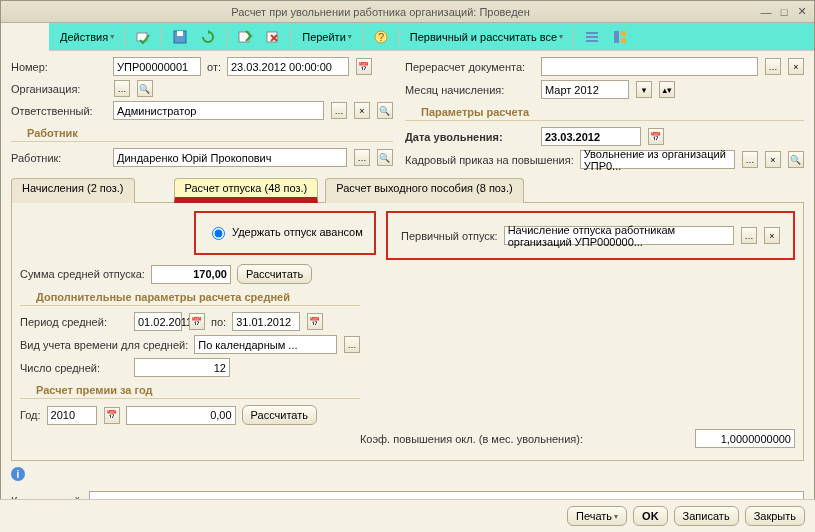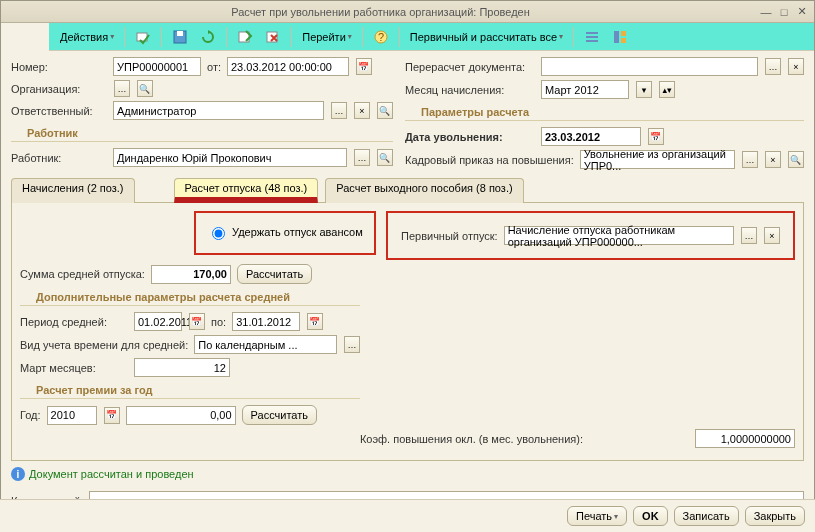--- a/index.html
+++ b/index.html
@@ -207,21 +207,21 @@
         <span class="lbl">по:</span>
         <span class="input" style="width:68px">31.01.2012</span>
         <span class="minibtn">📅</span>
       </div>
       <div class="row">
         <span class="lbl">Вид учета времени для средней:</span>
         <span class="input" style="flex:1">По календарным ...</span>
         <span class="minibtn">…</span>
       </div>
       <div class="row">
-        <span class="lbl" style="width:108px">Март месяцев:</span>
+        <span class="lbl" style="width:108px">Число средней:</span>
         <span class="input ra" style="width:96px">12</span>
       </div>
 
       <div class="group-title">Расчет премии за год</div>
       <div class="row">
         <span class="lbl">Год:</span>
         <span class="input" style="width:50px">2010</span>
         <span class="minibtn">📅</span>
         <span class="input ra" style="width:110px">0,00</span>
         <span class="btn">Рассчитать</span>
@@ -230,21 +230,20 @@
     <div class="row" style="margin-top:4px">
       <span style="flex:1"></span>
       <span class="lbl">Коэф. повышения окл. (в мес. увольнения):</span>
       <span style="width:100px"></span>
       <span class="input ra" style="width:100px">1,0000000000</span>
     </div>
   </div>
 
   <div class="info">
     <span class="info-icon">i</span>
-    <span>Документ рассчитан и проведен</span>
   </div>
 
   <div class="row" style="margin-top:10px">
     <span class="lbl">Комментарий:</span>
     <span class="input" style="flex:1"></span>
   </div>
 </div>
 
 <div class="footer">
   <span class="btn tdrop">Печать</span>

